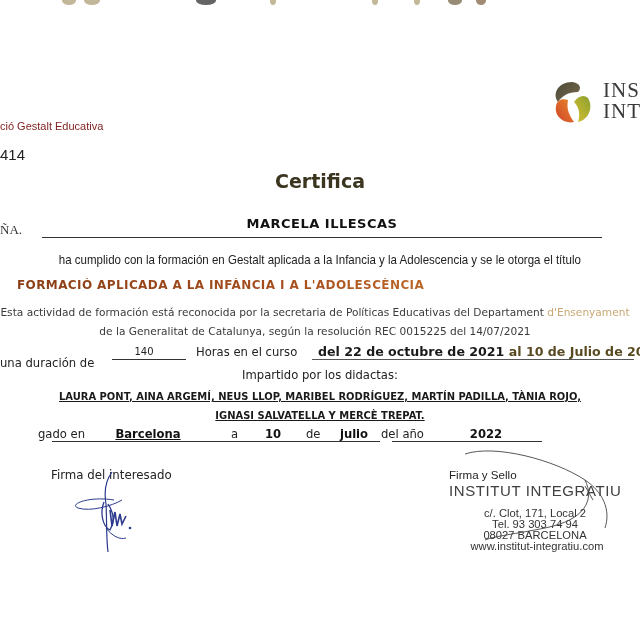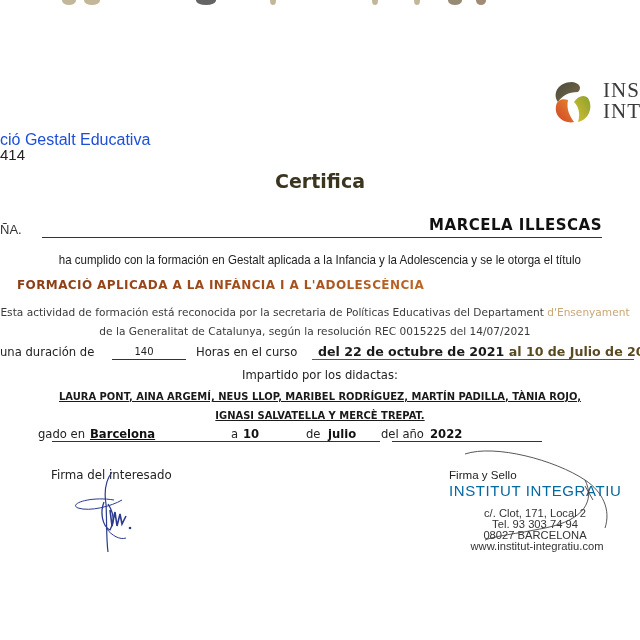--- a/index.html
+++ b/index.html
@@ -9,62 +9,62 @@
       overflow: hidden;
     }
     body { position: relative; font-family: "DejaVu Sans", sans-serif; color: #1a1a1a; }
     .abs { position: absolute; white-space: nowrap; }
 
     
     .top-deco { left: 0; top: 0; width: 640px; height: 8px; }
     .top-deco span { position: absolute; top: -4px; height: 9px; border-radius: 50%; background: #a89a6e; opacity: .7; }
 
     
-    .hdr-left-1 { left: 0; top: 120px; font-family: "Liberation Sans", sans-serif; font-size: 16px; color: #1d4ed8; margin-top: 11px; }
+    .hdr-left-1 { left: 0; top: 120px; font-family: "Liberation Sans", sans-serif; font-size: 11px; color: #7f1d1d; }
     .hdr-left-2 { left: 0; top: 146px; font-family: "Liberation Sans", sans-serif; font-size: 15px; color: #222; }
 
     
     .logo { left: 548px; top: 78px; width: 48px; height: 48px; }
     .logo-text { left: 603px; top: 80px; font-family: "Liberation Serif", serif; font-size: 21px; line-height: 21px; color: #3a3a3a; letter-spacing: 1px; }
 
     .title { left: 0; width: 640px; top: 170px; text-align: center; font-size: 19px; font-weight: bold; color: #3b3520; }
 
-    .name-label { left: 0; top: 222px; font-family: Liberation Sans, sans-serif; font-size: 13px; color: #333; }
+    .name-label { left: 0; top: 222px; font-family: Liberation Serif, serif; font-size: 13px; color: #333; }
     .name-line { left: 42px; top: 237px; width: 560px; border-bottom: 1.2px solid #333; }
-    .name-value { left: 42px; width: 560px; top: 216px; text-align: right; font-size: 15px; font-weight: bold; color: #111; letter-spacing: .5px; }
+    .name-value { left: 42px; width: 560px; top: 216px; text-align: center; font-size: 13px; font-weight: bold; color: #111; letter-spacing: .5px; }
 
     .cumplido { left: 0; width: 640px; top: 253px; text-align: center; font-family: "Liberation Sans", sans-serif; font-size: 12.4px; color: #222; transform: scaleX(.93); transform-origin: 318px 0; }
 
     .titulo { left: 17px; width: 630px; top: 278px; text-align: left; font-size: 12px; font-weight: bold; letter-spacing: .4px;
       background: linear-gradient(90deg, #8a3d15 0%, #a8501e 45%, #c9762c 80%, #e0a54b 100%);
       -webkit-background-clip: text; background-clip: text; color: transparent; }
 
     .esta-1 { left: 0; width: 630px; top: 306px; text-align: center; font-size: 10.6px; color: #3a3a3a; }
     .esta-1 .faded { color: #c9a774; }
     .esta-2 { left: 0; width: 630px; top: 325px; text-align: center; font-size: 10.6px; color: #3a3a3a; }
 
-    .dur-label { left: 0; top: 345px; font-size: 11.6px; color: #222; }
+    .dur-label { left: 0; top: 356px; font-size: 11.6px; color: #222; }
     .dur-value { left: 112px; top: 345px; width: 74px; font-size: 10px; color: #222; text-align: center; border-bottom: 1px solid #333; padding-right: 10px; box-sizing: border-box; line-height: 14px; }
     .horas-label { left: 196px; top: 345px; font-size: 11.6px; color: #222; }
     .curso-value { left: 312px; top: 344px; width: 322px; font-size: 12.6px; font-weight: bold; color: #1a1a1a; border-bottom: 1px solid #555; line-height: 15px; padding-left: 6px; box-sizing: border-box; }
     .curso-value .tail { color: #5a4a22; }
 
     .impartido { left: 0; width: 640px; top: 368px; text-align: center; font-size: 11.6px; color: #222; }
 
     .didactas-1 { left: 0; width: 640px; top: 390px; text-align: center; font-size: 10.8px; font-weight: bold; color: #1a1a1a; text-decoration: underline; transform: scaleX(.92); transform-origin: 320px 0; }
     .didactas-2 { left: 0; width: 640px; top: 409px; text-align: center; font-size: 10.8px; font-weight: bold; color: #1a1a1a; text-decoration: underline; transform: scaleX(.92); transform-origin: 320px 0; }
 
     .otorgado-row { top: 427px; font-size: 11.6px; color: #222; line-height: 14px; padding-left: 38px; }
-    .fill { border-bottom: 1px solid #333; font-weight: bold; color: #111; }
+    .fill { border-bottom: 1px solid #333; text-align: center; font-weight: bold; color: #111; }
 
     .firma-int { left: 51px; top: 468px; font-size: 11.8px; color: #222; }
     .sig-left { left: 60px; top: 470px; width: 110px; height: 85px; }
 
     .firma-sello { left: 449px; top: 468px; font-family: "Liberation Sans", sans-serif; font-size: 11.6px; color: #222; }
-    .stamp-name { left: 449px; top: 482px; font-family: "Liberation Sans", sans-serif; font-size: 15px; color: #0369a1; letter-spacing: .6px; }
+    .stamp-name { left: 449px; top: 482px; font-family: "Liberation Sans", sans-serif; font-size: 15px; color: #404040; letter-spacing: .6px; }
     .stamp-line { font-family: "Liberation Sans", sans-serif; font-size: 11.2px; color: #333; text-align: center; width: 180px; left: 445px; }
     .sig-right { left: 435px; top: 440px; width: 200px; height: 110px; }
   </style>
 </head>
 <body>
 
 <div class="abs top-deco">
   <span style="left:62px;width:14px"></span>
   <span style="left:84px;width:16px"></span>
   <span style="left:196px;width:20px;background:#222"></span>

